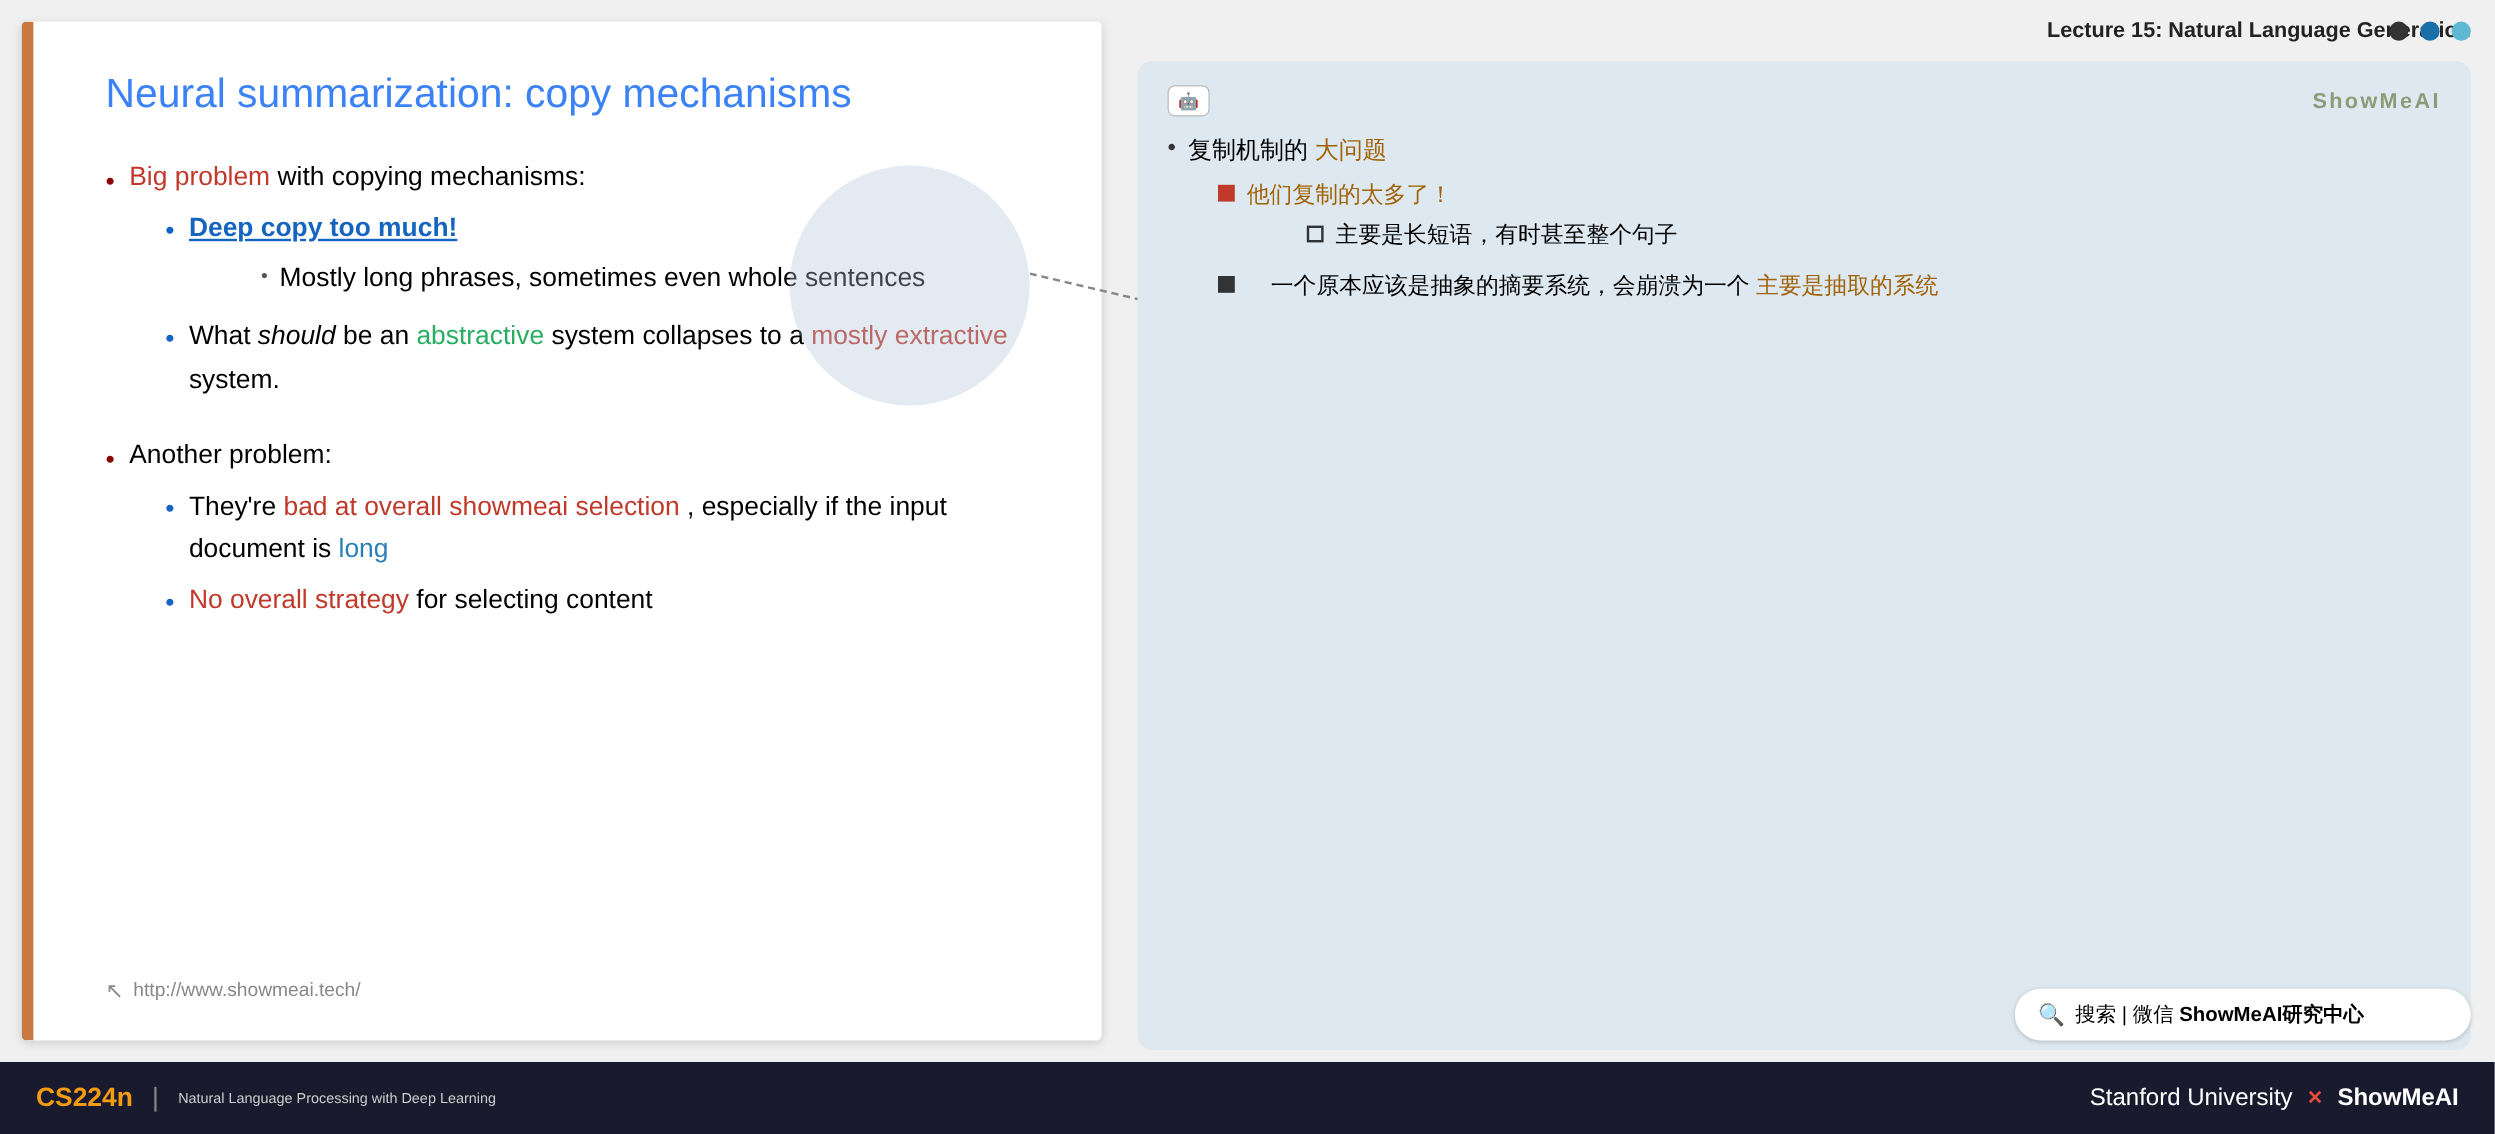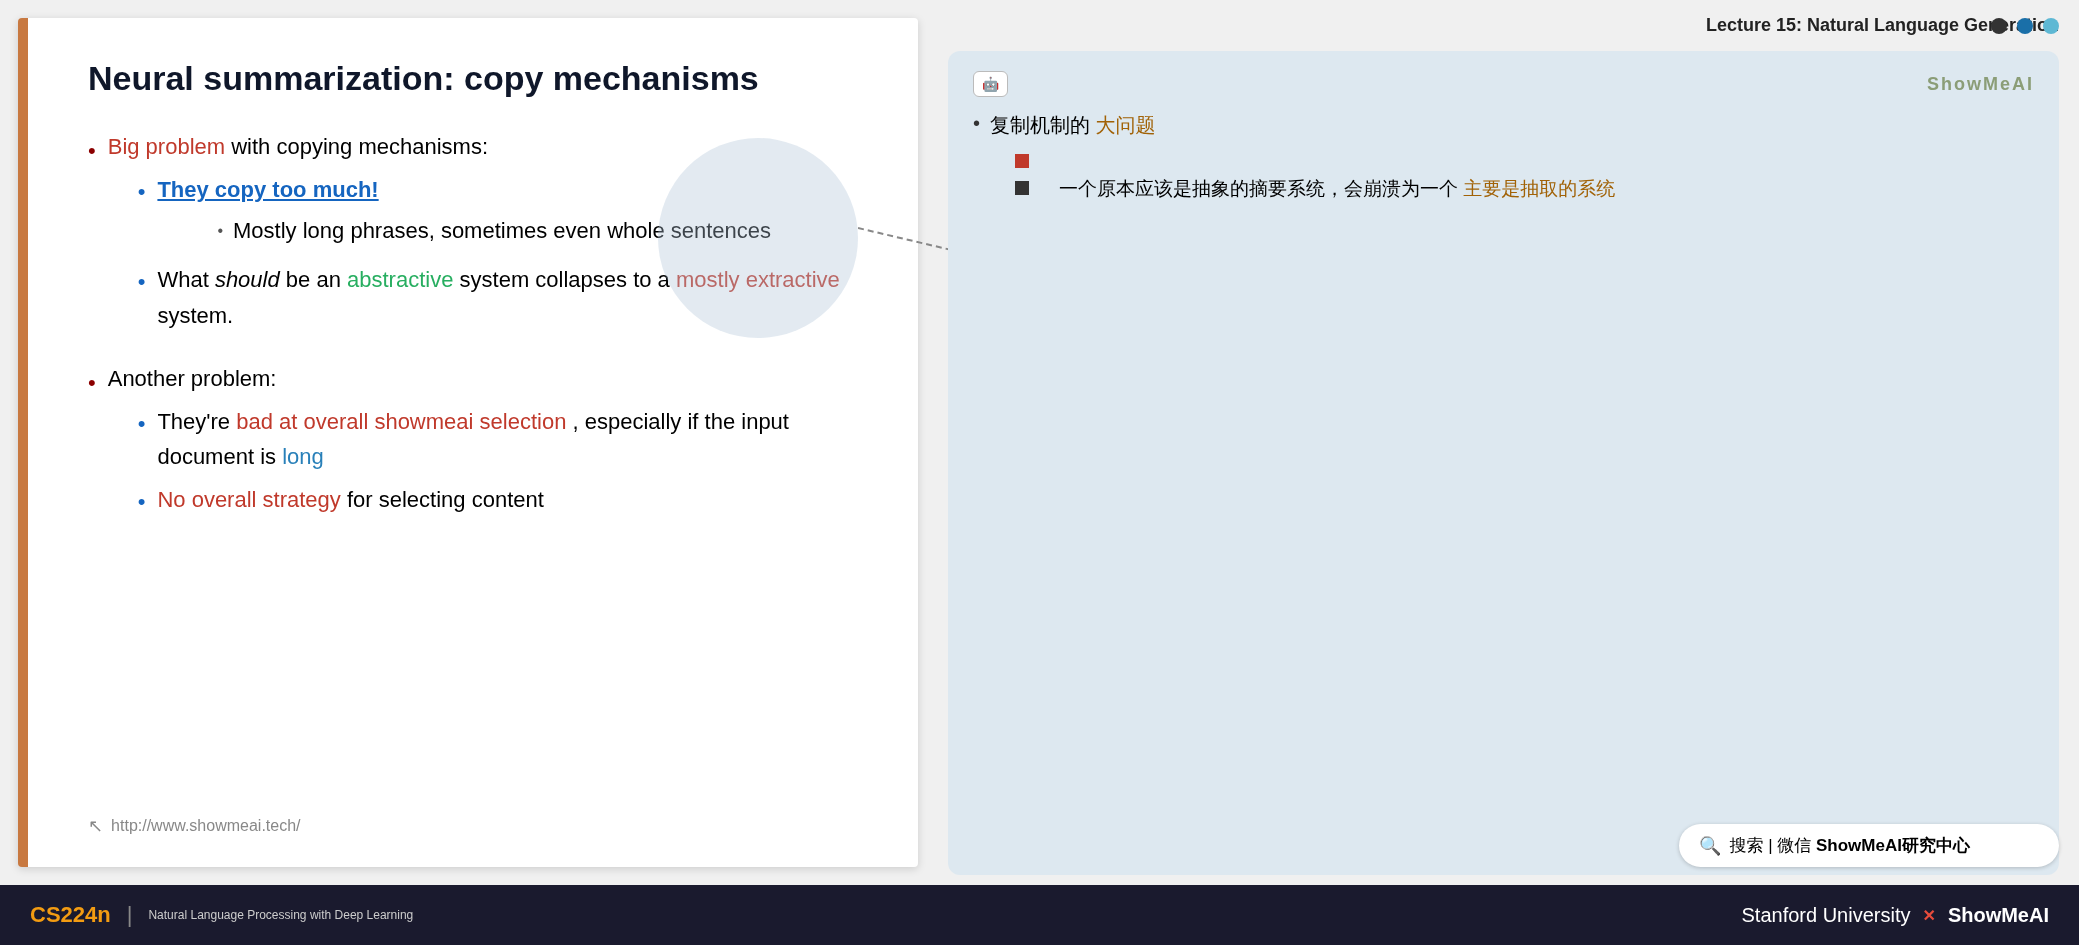--- a/index.html
+++ b/index.html
@@ -29,22 +29,22 @@
       box-shadow: 0 2px 8px rgba(0,0,0,0.15);
       position: relative;
       display: flex;
       flex-direction: column;
       padding: 40px 50px 30px 60px;
       border-left: 10px solid #c87941;
     }
 
     .slide-title {
       font-size: 34px;
-      font-weight: bold;
-      color: #0f172a;
+      font-weight: normal;
+      color: #3b82f6;
       margin-bottom: 30px;
       line-height: 1.2;
     }
 
     .slide-content {
       flex: 1;
       font-size: 22px;
       line-height: 1.6;
     }
 
@@ -370,21 +370,21 @@
       <div class="bullet-l1">
         <span class="bullet-l1-dot">•</span>
         <div>
           <span class="text-red">Big problem</span>
           <span> with copying mechanisms:</span>
           
           
           <div class="bullet-l2" style="margin-top:8px;">
             <span class="bullet-l2-dot">•</span>
             <div>
-              <span class="text-blue-link">They copy too much!</span>
+              <span class="text-blue-link">Deep copy too much!</span>
               
               <div class="bullet-l3" style="margin-top:6px;">
                 <span class="bullet-l3-dot">•</span>
                 <span>Mostly long phrases, sometimes even whole sentences</span>
               </div>
             </div>
           </div>
 
           
           <div class="bullet-l2">
@@ -459,20 +459,29 @@
 
       <div class="card-bullet-l1">
         <span class="card-dot-l1">•</span>
         <div>
           <span>复制机制的</span>
           <span class="cn-red">大问题</span>
 
           
           <div class="card-bullet-l2" style="margin-top:10px;">
             <div class="card-square-red"></div>
+            <div>
+              <span class="cn-red">他们复制的太多了！</span>
+              
+              
+              <div class="card-bullet-l3" style="margin-top:8px;">
+                <div class="card-hollow-square"></div>
+                <span>主要是长短语，有时甚至整个句子</span>
+              </div>
+            </div>
           </div>
 
           
           <div class="card-bullet-l2" style="margin-top:5px;gap:20px;">
             <div class="card-square-dark"></div>
             <div>
               <span>一个原本应该是抽象的摘要系统，会崩溃为一个</span>
               <span class="cn-red">主要是抽取的系统</span>
             </div>
           </div>

